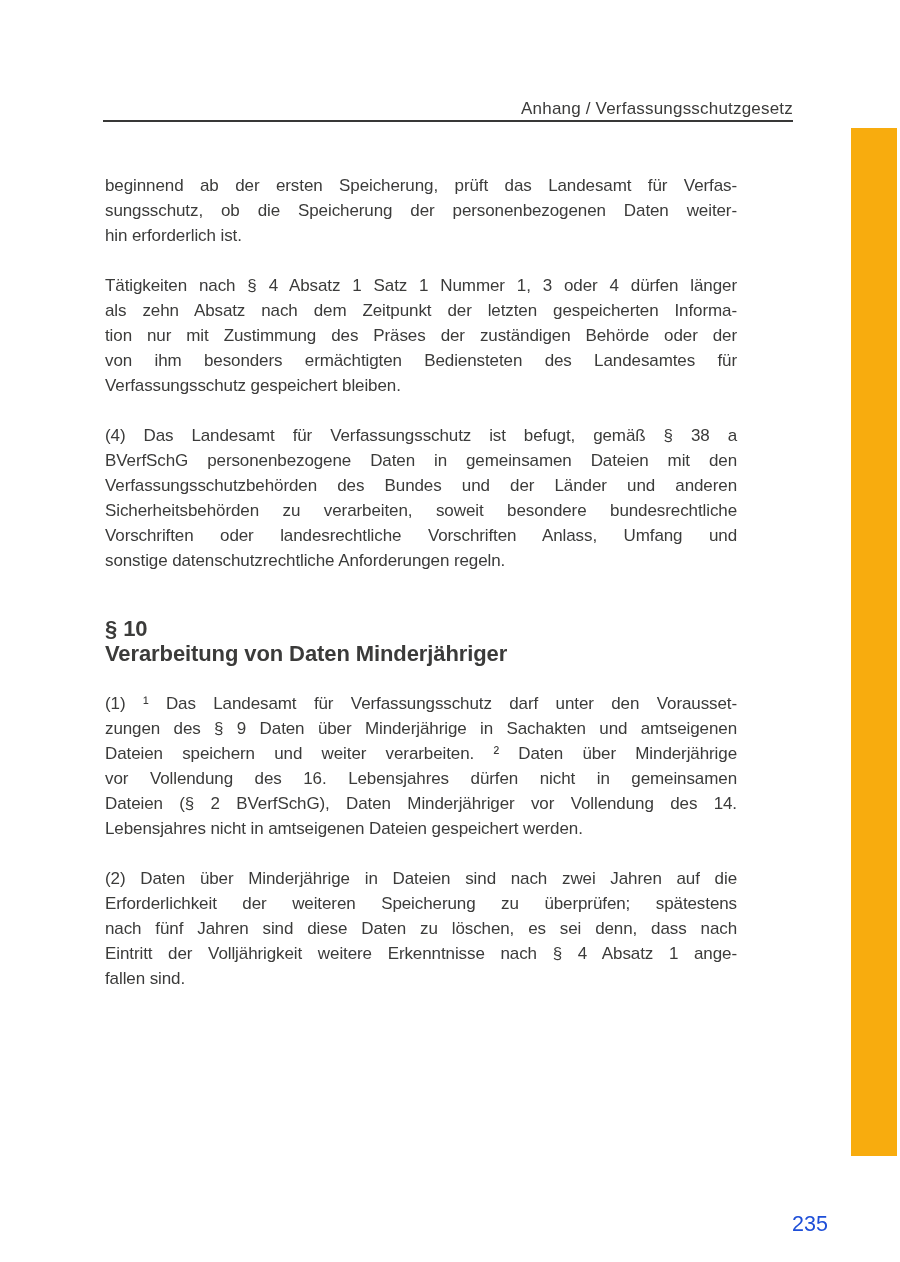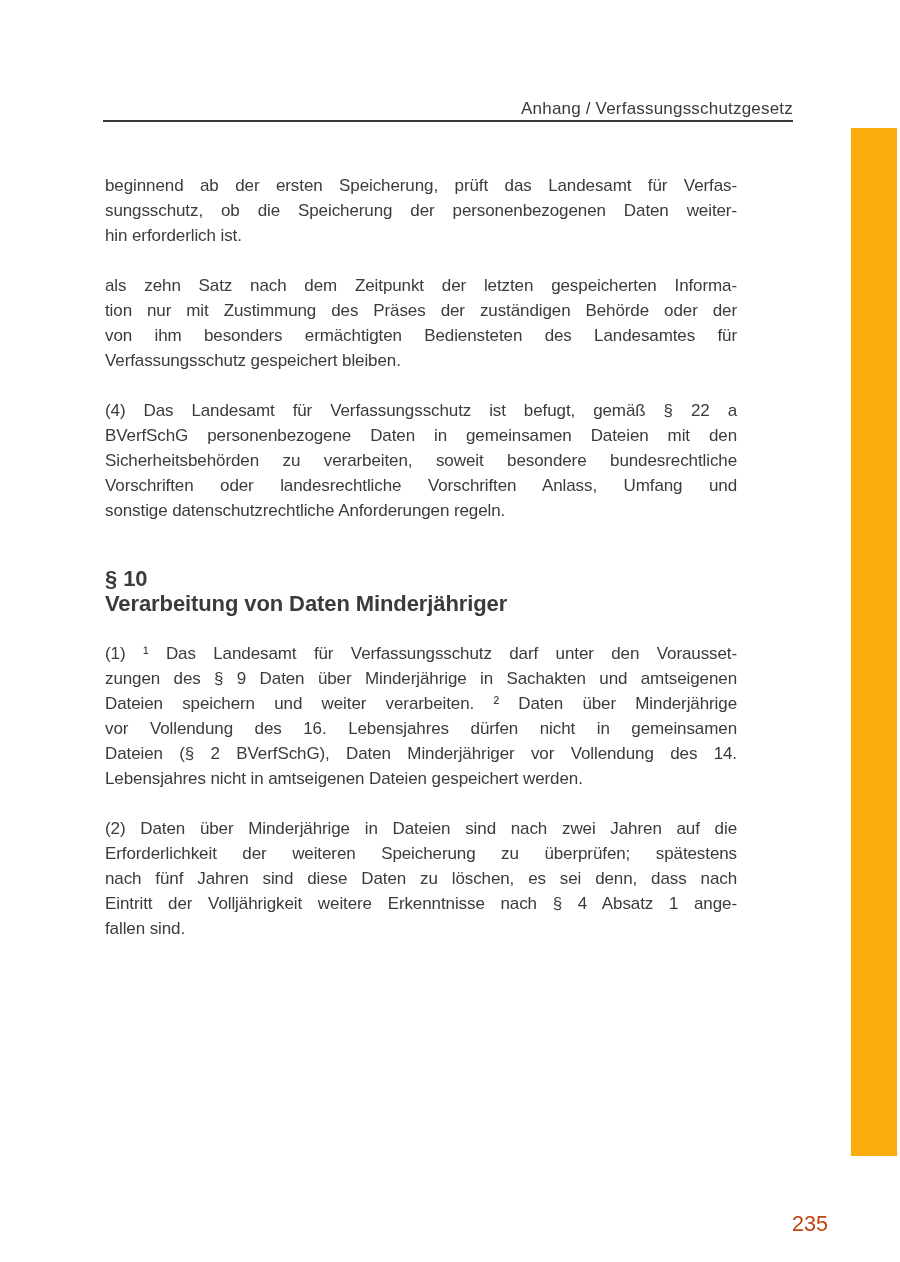--- a/index.html
+++ b/index.html
@@ -68,49 +68,51 @@
     text-align: left;
     font-weight: bold;
     font-size: 22px;
   }
   .page-number {
     position: absolute;
     left: 792px;
     top: 1189px;
     font-size: 21.5px;
     line-height: 25px;
-    color: #c2410c;
+    color: #1d4ed8;
   }
 </style>
 </head>
 <body>
 
 <div class="page" style="color: rgb(59, 59, 58);">
 
   <div class="running-head">Anhang / Verfassungsschutzgesetz</div>
 
   <div class="head-rule" style="background: rgb(56, 56, 55);"></div>
 
   <div class="accent-bar" style="background: rgb(248, 172, 14);"></div>
 
   <div class="body-content">
       <div class="para">
         <div class="line just">beginnend ab der ersten Speicherung, prüft das Landesamt für Verfas-</div>
         <div class="line just">sungsschutz, ob die Speicherung der personenbezogenen Daten weiter-</div>
         <div class="line">hin erforderlich ist.</div>
       </div>
       <div class="para">
-        <div class="line just">als zehn Satz nach dem Zeitpunkt der letzten gespeicherten Informa-</div>
+        <div class="line just">Tätigkeiten nach § 4 Absatz 1 Satz 1 Nummer 1, 3 oder 4 dürfen länger</div>
+        <div class="line just">als zehn Absatz nach dem Zeitpunkt der letzten gespeicherten Informa-</div>
         <div class="line just">tion nur mit Zustimmung des Präses der zuständigen Behörde oder der</div>
         <div class="line just">von ihm besonders ermächtigten Bediensteten des Landesamtes für</div>
         <div class="line">Verfassungsschutz gespeichert bleiben.</div>
       </div>
       <div class="para">
-        <div class="line just">(4) Das Landesamt für Verfassungsschutz ist befugt, gemäß § 22 a</div>
+        <div class="line just">(4) Das Landesamt für Verfassungsschutz ist befugt, gemäß § 38 a</div>
         <div class="line just">BVerfSchG personenbezogene Daten in gemeinsamen Dateien mit den</div>
+        <div class="line just">Verfassungsschutzbehörden des Bundes und der Länder und anderen</div>
         <div class="line just">Sicherheitsbehörden zu verarbeiten, soweit besondere bundesrechtliche</div>
         <div class="line just">Vorschriften oder landesrechtliche Vorschriften Anlass, Umfang und</div>
         <div class="line">sonstige datenschutzrechtliche Anforderungen regeln.</div>
       </div>
       <div class="heading">
         <div class="line">§ 10</div>
         <div class="line">Verarbeitung von Daten Minderjähriger</div>
       </div>
       <div class="para">
         <div class="line just">(1) ¹ Das Landesamt für Verfassungsschutz darf unter den Vorausset-</div>

